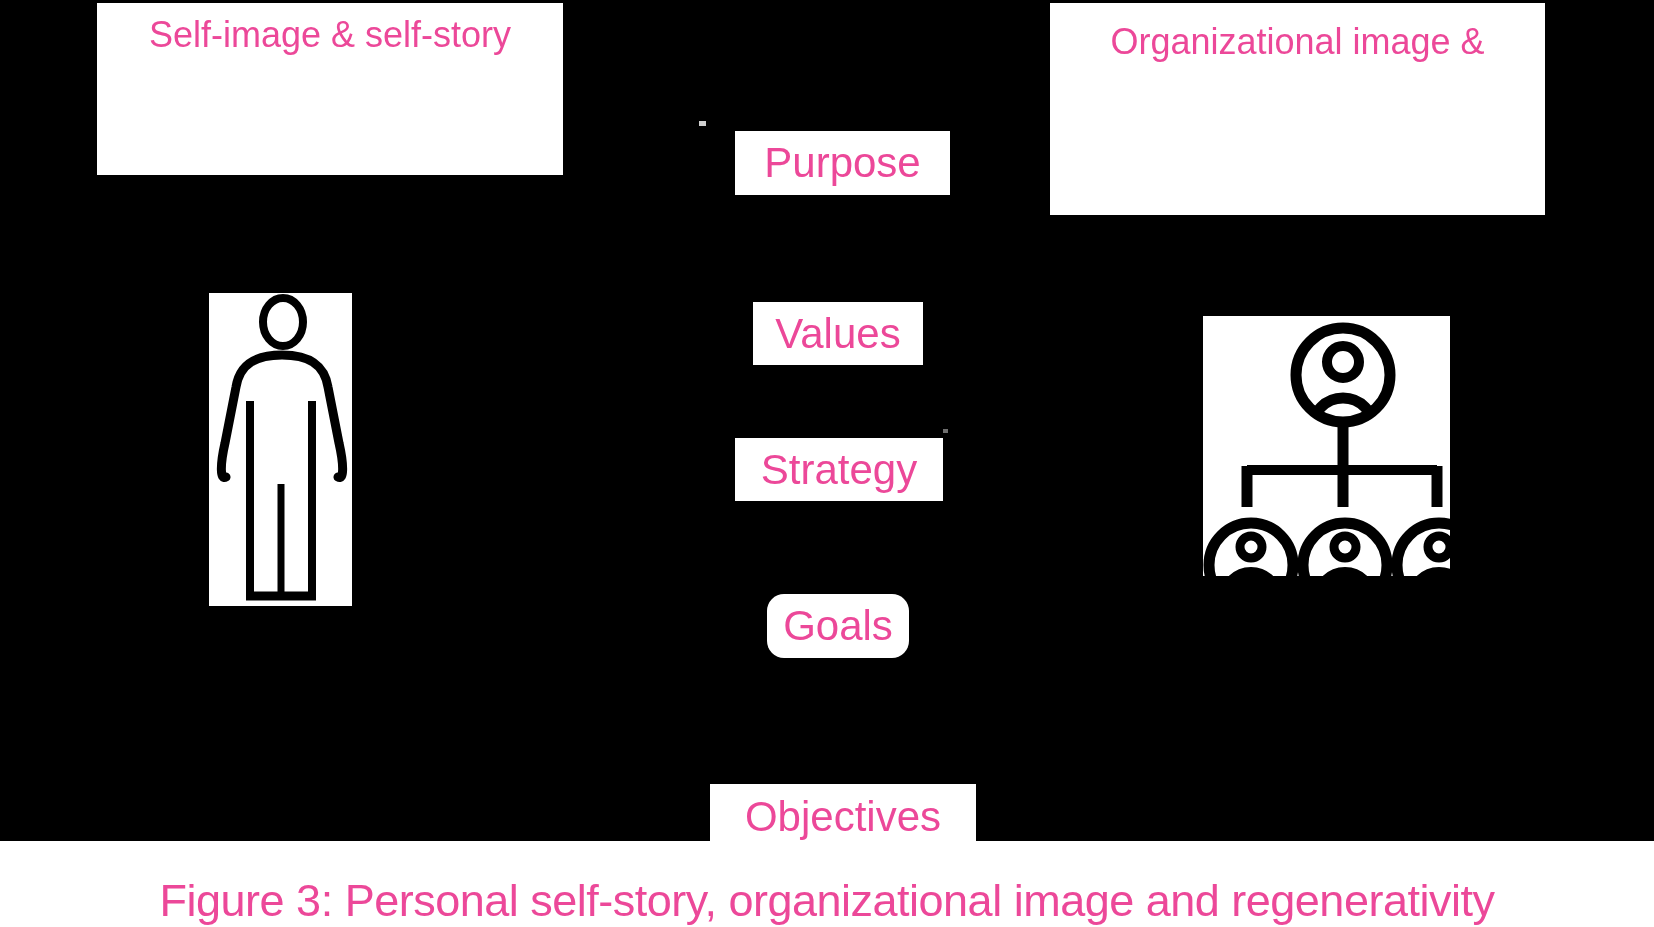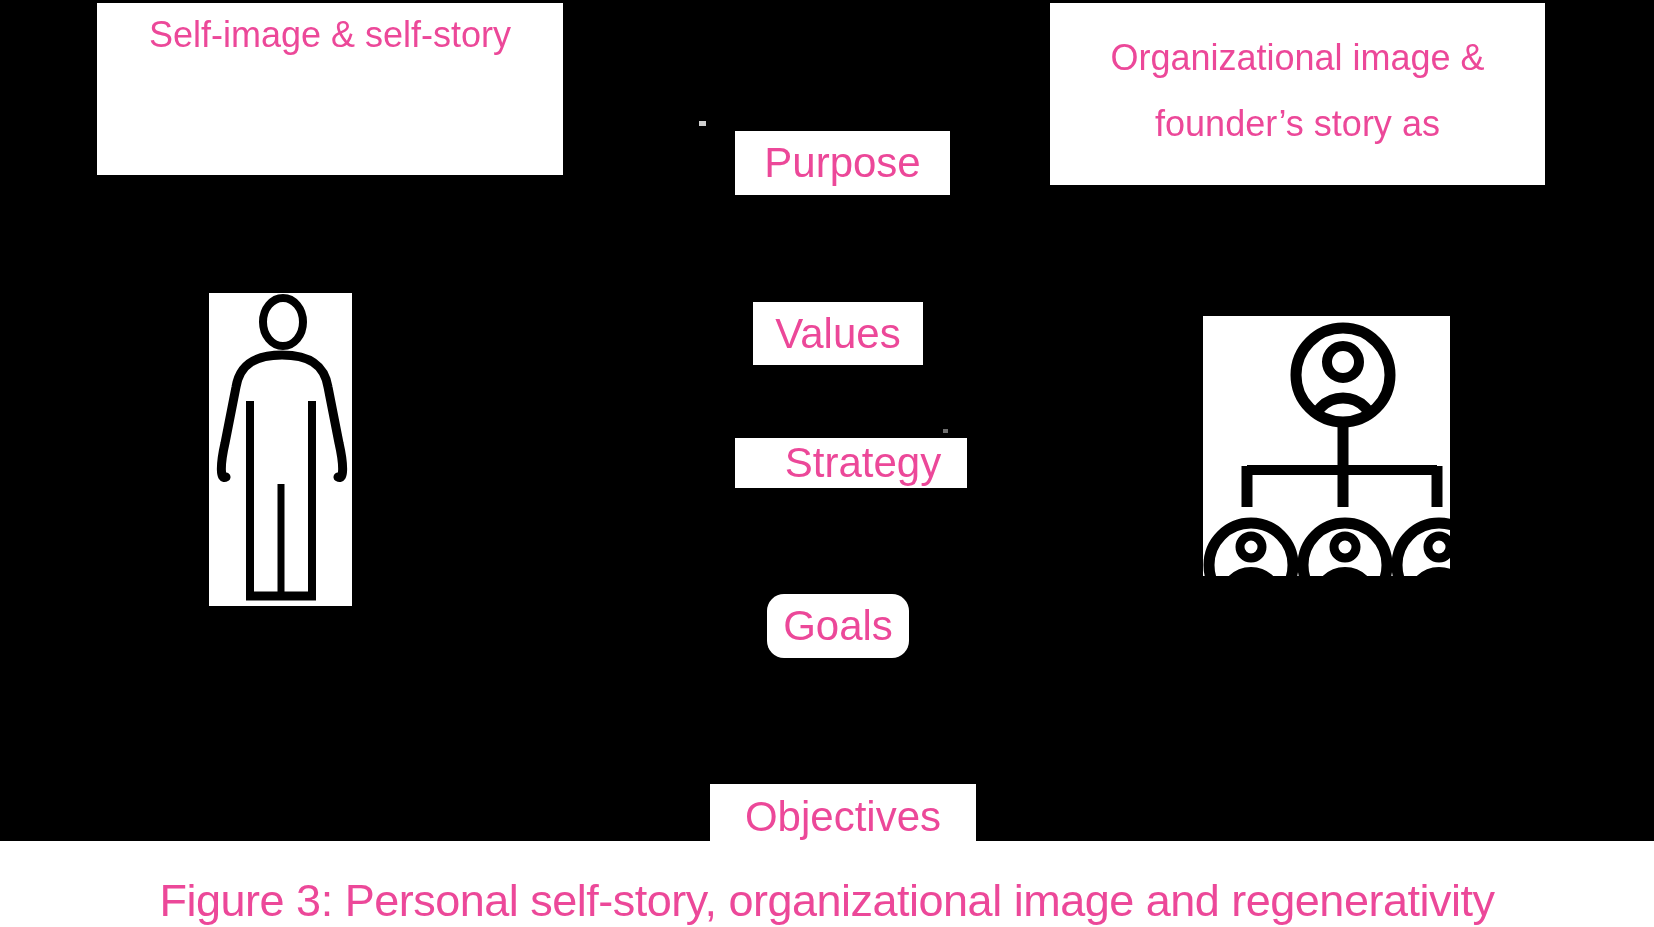--- a/index.html
+++ b/index.html
@@ -20,30 +20,30 @@
     text-align:center;
   }
   
   #left-source{
     left:97px;top:3px;width:466px;height:172px;
     flex-direction:column;justify-content:space-between;
     padding:10px 0 16px 0;box-sizing:border-box;
     font-size:36px;line-height:44px;
   }
   #right-source{
-    left:1050px;top:3px;width:495px;height:182px;
+    left:1050px;top:3px;width:495px;height:212px;
     flex-direction:column;justify-content:flex-start;
-    padding-top:22px;box-sizing:border-box;
+    padding-top:6px;box-sizing:border-box;
     font-size:36px;line-height:66px;
   }
   
   .ladder-label{font-size:42px;margin-top:38px;}
   #box-purpose   {left:735px;top:93px; width:215px;height:64px;}
   #box-values    {left:753px;top:264px;width:170px;height:63px;}
-  #box-strategy  {left:735px;top:400px;width:208px;height:50px;padding-left:24px;}
+  #box-strategy  {left:735px;top:400px;width:208px;height:63px;}
   #box-goals     {left:767px;top:556px;width:142px;height:64px;border-radius:17px;}
   #box-objectives{left:710px;top:746px;width:266px;height:65px;}
   
   #person-panel{
     left:209px;top:293px;width:143px;height:313px;
     display:block;
   }
   #org-panel{
     left:1203px;top:316px;width:247px;height:260px;
     display:block;
@@ -67,21 +67,20 @@
 <body>
 
 <div id="canvas">
 
   <div class="whitebox" id="left-source">
     <div>Self-image &amp; self-story</div>
   </div>
 
   <div class="whitebox" id="right-source">
     <div>Organizational image &amp;</div>
-    <div>founder’s story as</div>
   </div>
 
   <div class="whitebox ladder-label" id="box-purpose">
     <span>Purpose</span>
   </div>
   <div class="whitebox ladder-label" id="box-values">
     <span>Values</span>
   </div>
   <div class="whitebox ladder-label" id="box-strategy">
     <span>Strategy</span>

